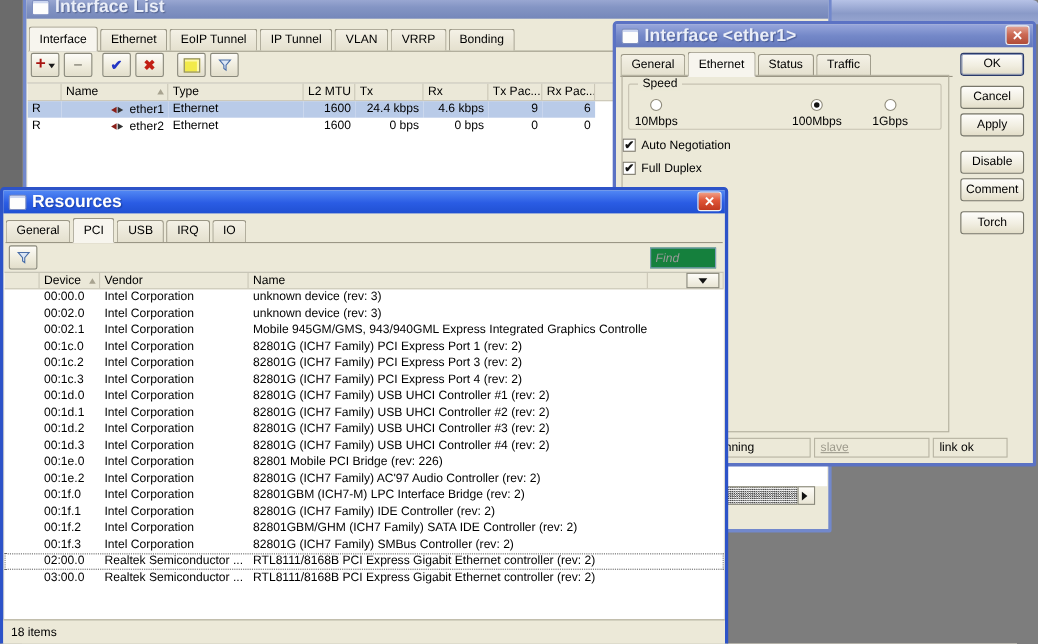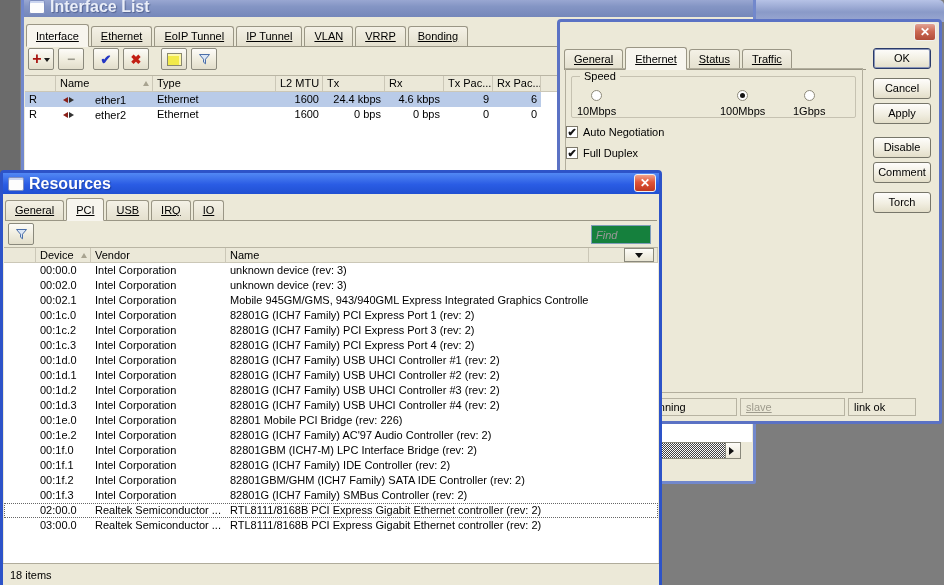--- a/index.html
+++ b/index.html
@@ -32,21 +32,21 @@
     line-height:16px; text-align:center; cursor:default; }
   .close-btn::before { content:"\2715"; }
   #win-e1 .close-btn { background:linear-gradient(180deg,#e2a496 0%,#cc6a54 45%,#b04c38 100%); }
   #win-rc .close-btn { background:linear-gradient(180deg,#f2a289 0%,#e05538 45%,#c03820 100%); }
 
   .tabbar { position:absolute; display:flex; align-items:flex-end; gap:2px; height:23px; border-bottom:1px solid #9a9685; }
   #win-il .tabbar { left:2px; right:2px; top:27px; }
   #win-e1 .tabbar { left:4px; width:302px; top:24px; }
   #win-rc .tabbar { left:2px; right:2px; top:24px; }
   .tab { box-sizing:border-box; height:19px; padding:3px 9px 16px; background:linear-gradient(#f4f1e6,#e4e0ce);
-    border:1px solid #9a9685; border-bottom:none; border-radius:3px 3px 0 0; white-space:nowrap;text-decoration:underline; }
+    border:1px solid #9a9685; border-bottom:none; border-radius:3px 3px 0 0; white-space:nowrap; }
   .tab.active { height:23px; padding-top:5px; margin-bottom:-1px; position:relative; z-index:2;
     background:#f7f5ee; border-bottom:1px solid #f7f5ee; }
 
   .toolbar { position:absolute; display:flex; gap:4px; }
   #il-toolbar { left:4px; top:52px; }
   #il-toolbar .tbtn:nth-child(3) { margin-left:5px; }
   #il-toolbar .tbtn:nth-child(5) { margin-left:8px; }
   .tbtn { box-sizing:border-box; height:22px; min-width:26px; padding:0 3px;
     background:linear-gradient(#fdfcf8,#efecdd 55%,#e2decb); border:1px solid #8a897c; border-radius:2px;
     display:flex; align-items:center; justify-content:center; gap:2px; }
@@ -64,21 +64,21 @@
     border-top:1px solid #b9b5a4; box-sizing:border-box; overflow:hidden; }
   .il-grid { display:grid; grid-template-columns:31px 97px 123px 47px 62px 59px 49px 48px 1fr; }
   .il-header { height:16px; background:#ebe8d8; border-bottom:1px solid #cbc7b7; box-sizing:border-box; }
   .il-header .cell { border-right:1px solid #cbc7b7; position:relative; }
   .cell { padding:1px 4px 0; white-space:nowrap; overflow:hidden; box-sizing:border-box; }
   .cell.r { text-align:right; }
   .il-row { height:15px; }
   .il-row.selected .cell:not(.filler) { background:#b9cbe8; }
   .sort-tri { position:absolute; right:3px; top:5px; width:0; height:0;
     border-left:3px solid transparent; border-right:3px solid transparent; border-bottom:5px solid #a8a390; }
-  .name-cell { display:flex; align-items:center; gap:18px; }
+  .name-cell { display:flex; align-items:center; gap:3px;justify-content:flex-end; }
   .eth-ic { display:inline-flex; align-items:center; gap:1px; }
   .eth-ic .t-l { width:0; height:0; border:3px solid transparent; border-right:5px solid #8a2019; }
   .eth-ic .t-r { width:0; height:0; border:3px solid transparent; border-left:5px solid #333; }
 
   
   .hscroll { position:absolute; left:1px; top:446px; width:716px; height:17px; display:flex; }
   .scroll-arrow { width:16px; height:17px; box-sizing:border-box; background:linear-gradient(#fdfcf8,#e9e5d4);
     border:1px solid #8a897c; display:flex; align-items:center; justify-content:center; }
   .scroll-track { flex:1; border-top:1px solid #8a897c; border-bottom:1px solid #8a897c; box-sizing:border-box;
     background-image:conic-gradient(#404040 90deg,#fbfbfb 90deg 180deg,#404040 180deg 270deg,#fbfbfb 270deg);
@@ -228,20 +228,24 @@
         <span class="tri-left"></span>
       </div>
     <div class="scroll-track"></div>
     <div class="scroll-arrow">
         <span class="tri-right"></span>
       </div>
   </div>
 </div>
 
 <div class="window" id="win-e1">
+  <div class="titlebar">
+    <span class="win-icon"></span>
+    <span class="title-text">Interface &lt;ether1&gt;</span>
+  </div>
   <div class="close-btn"></div>
   <div class="tabbar" id="e1-tabs">
       <div class="tab">General</div>
       <div class="tab active">Ethernet</div>
       <div class="tab">Status</div>
       <div class="tab">Traffic</div>
     </div>
   <div class="tabpage-frame"></div>
   <div class="groupbox">
     <span class="groupbox-label">Speed</span>

